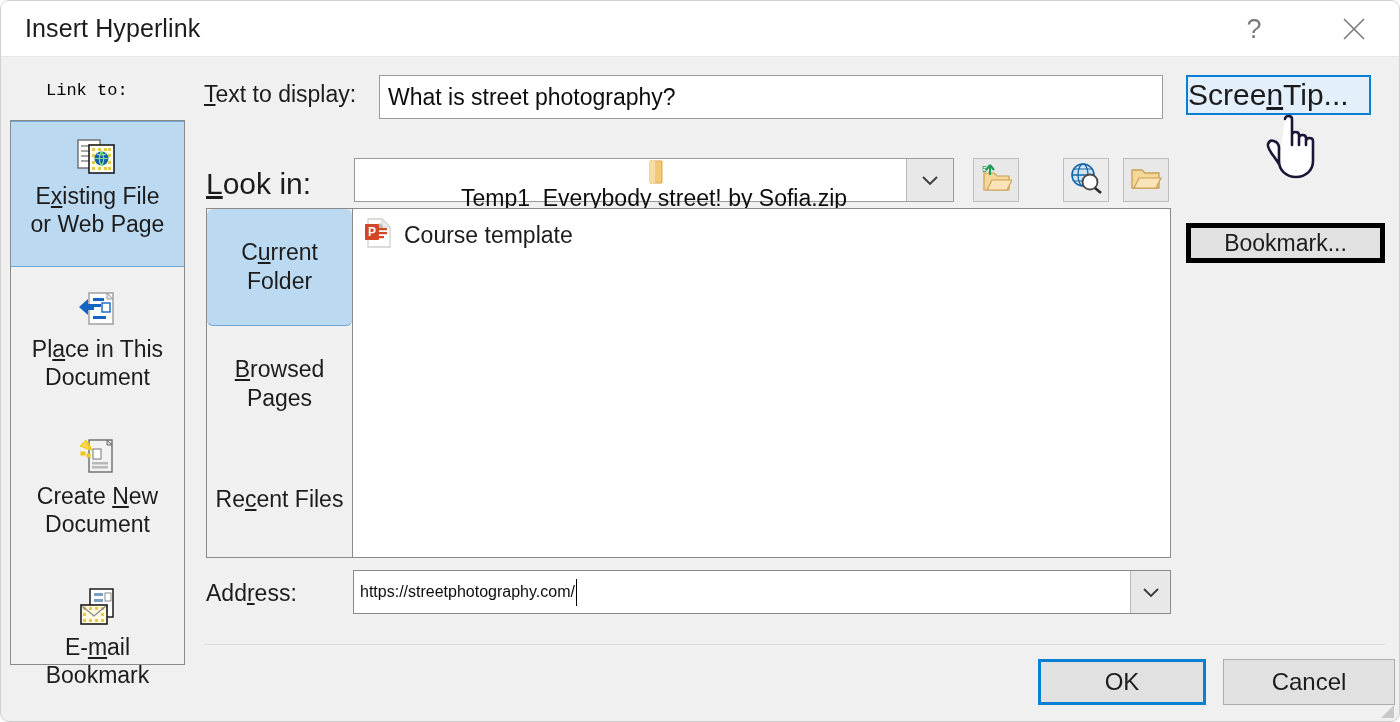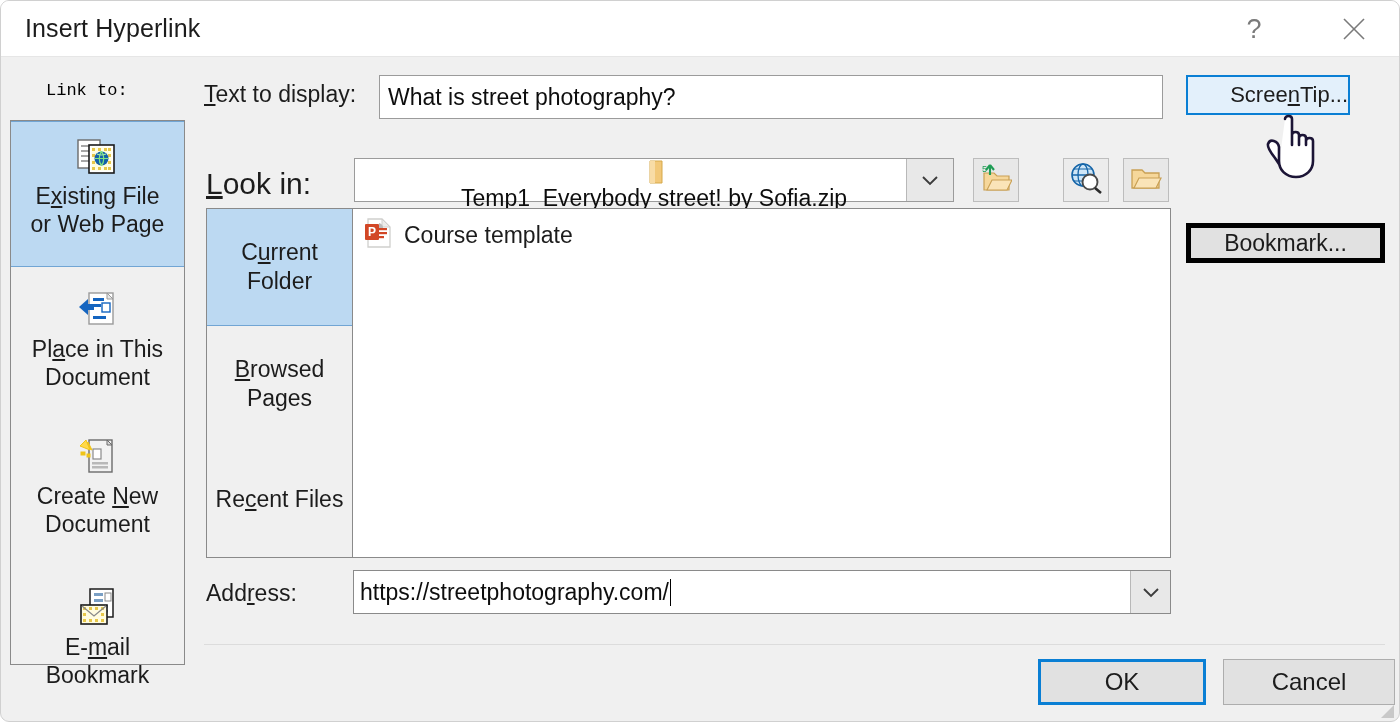--- a/index.html
+++ b/index.html
@@ -104,25 +104,25 @@
     display: flex; align-items: center;
     font-size: 23px;
     color: #0d0d0d;
     text-align: right;
   }
 
   
   #screentip-btn {
     position: absolute;
     left: 1185px; top: 74px;
-    width: 164px; height: 40px;
+    width: 185px; height: 40px;
     background: #e3f0fb;
     border: 2px solid #0a7fd4;
-    display: flex; align-items: center; justify-content: flex-end;
-    font-size: 22px;
+    display: flex; align-items: center; justify-content: flex-start;
+    font-size: 30px;
     color: #1c1c1c;
   }
   #bookmark-btn {
     position: absolute;
     left: 1185px; top: 222px;
     width: 199px; height: 40px;
     background: #e1e1e1;
     border: 5px solid #000000;
     display: flex; align-items: center; justify-content: center;
     font-size: 23px;
@@ -187,21 +187,21 @@
     text-align: center;
     font-size: 23px;
     color: #1c1c1c;
     line-height: 29px;
     display: flex; align-items: center; justify-content: center;
   }
   .place-item.selected {
     background: #bcd9f2;
     border-bottom: 1px solid #71a5d4;
   }
-  #pl-0 { top: 0px;   height: 117px; }
+  #pl-0 { top: 0px;   height: 117px; border-radius: 6px; }
   #pl-1 { top: 117px; height: 116px; }
   #pl-2 { top: 233px; height: 115px; }
   #file-list { position: absolute; left: 147px; top: 0; right: 0; bottom: 0; }
   .file-row {
     position: absolute;
     left: 10px; top: 9px;
     display: flex; align-items: center;
   }
   .file-name { font-size: 23px; color: #1c1c1c; margin-left: 12px; }
 
@@ -215,21 +215,21 @@
   #address-combo {
     position: absolute;
     left: 352px; top: 569px;
     width: 818px; height: 44px;
     background: #ffffff;
     border: 1px solid #8a8a8a;
     display: flex; align-items: center;
   }
   #address-value {
     margin-left: 6px;
-    font-size: 23px; color: #0d0d0d;
+    font-size: 16px; color: #0d0d0d;
     white-space: pre;
   }
   #caret {
     display: inline-block;
     width: 1px; height: 27px;
     background: #000;
     vertical-align: -5px;
     margin-left: 1px;
   }
   #address-arrow {

